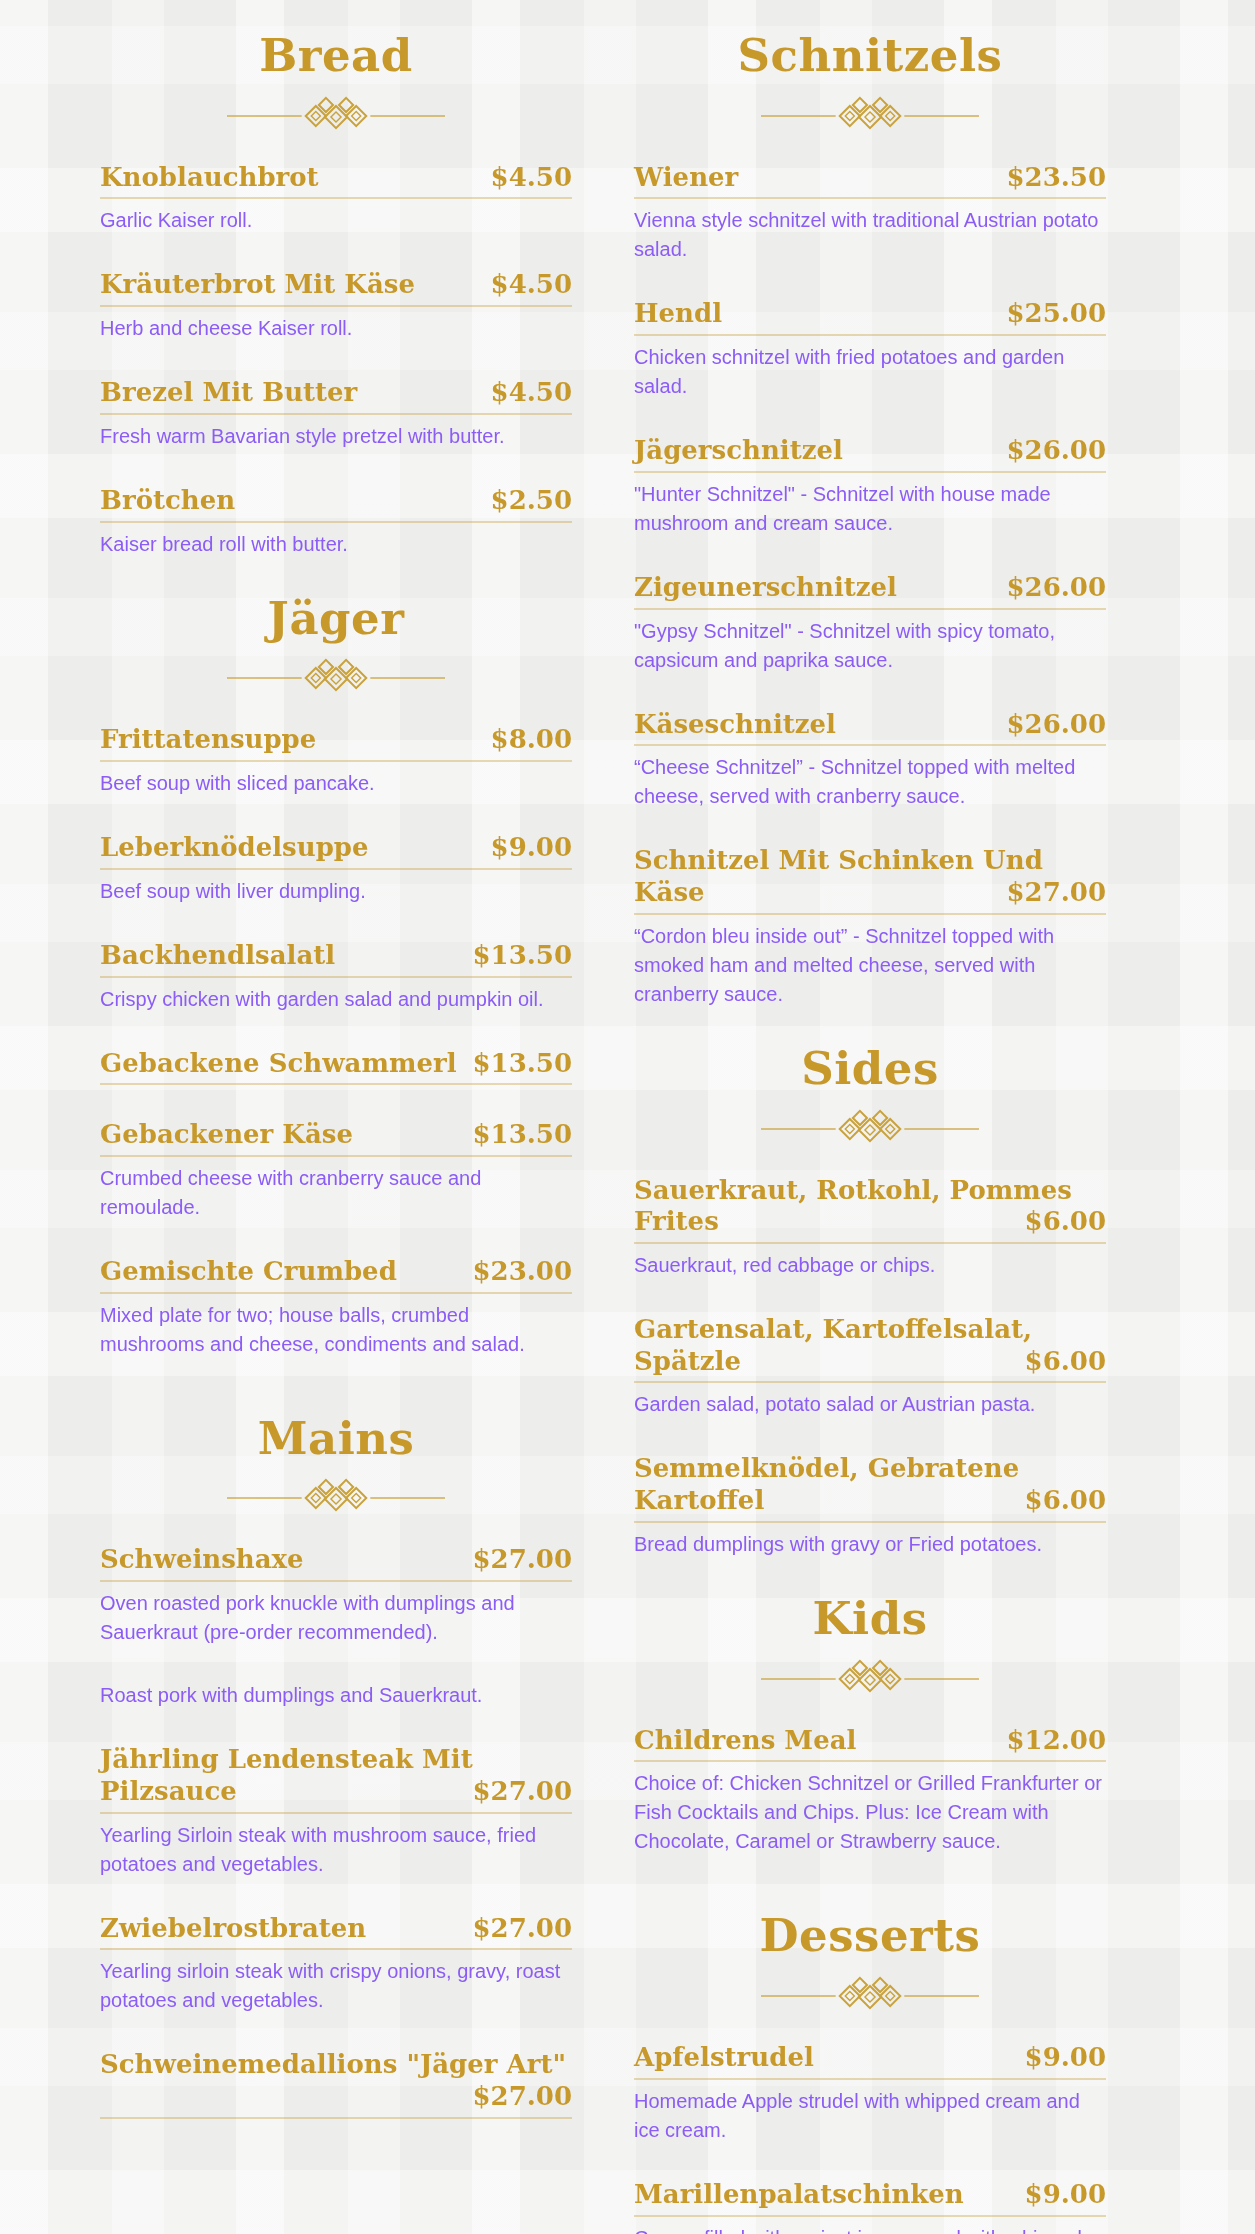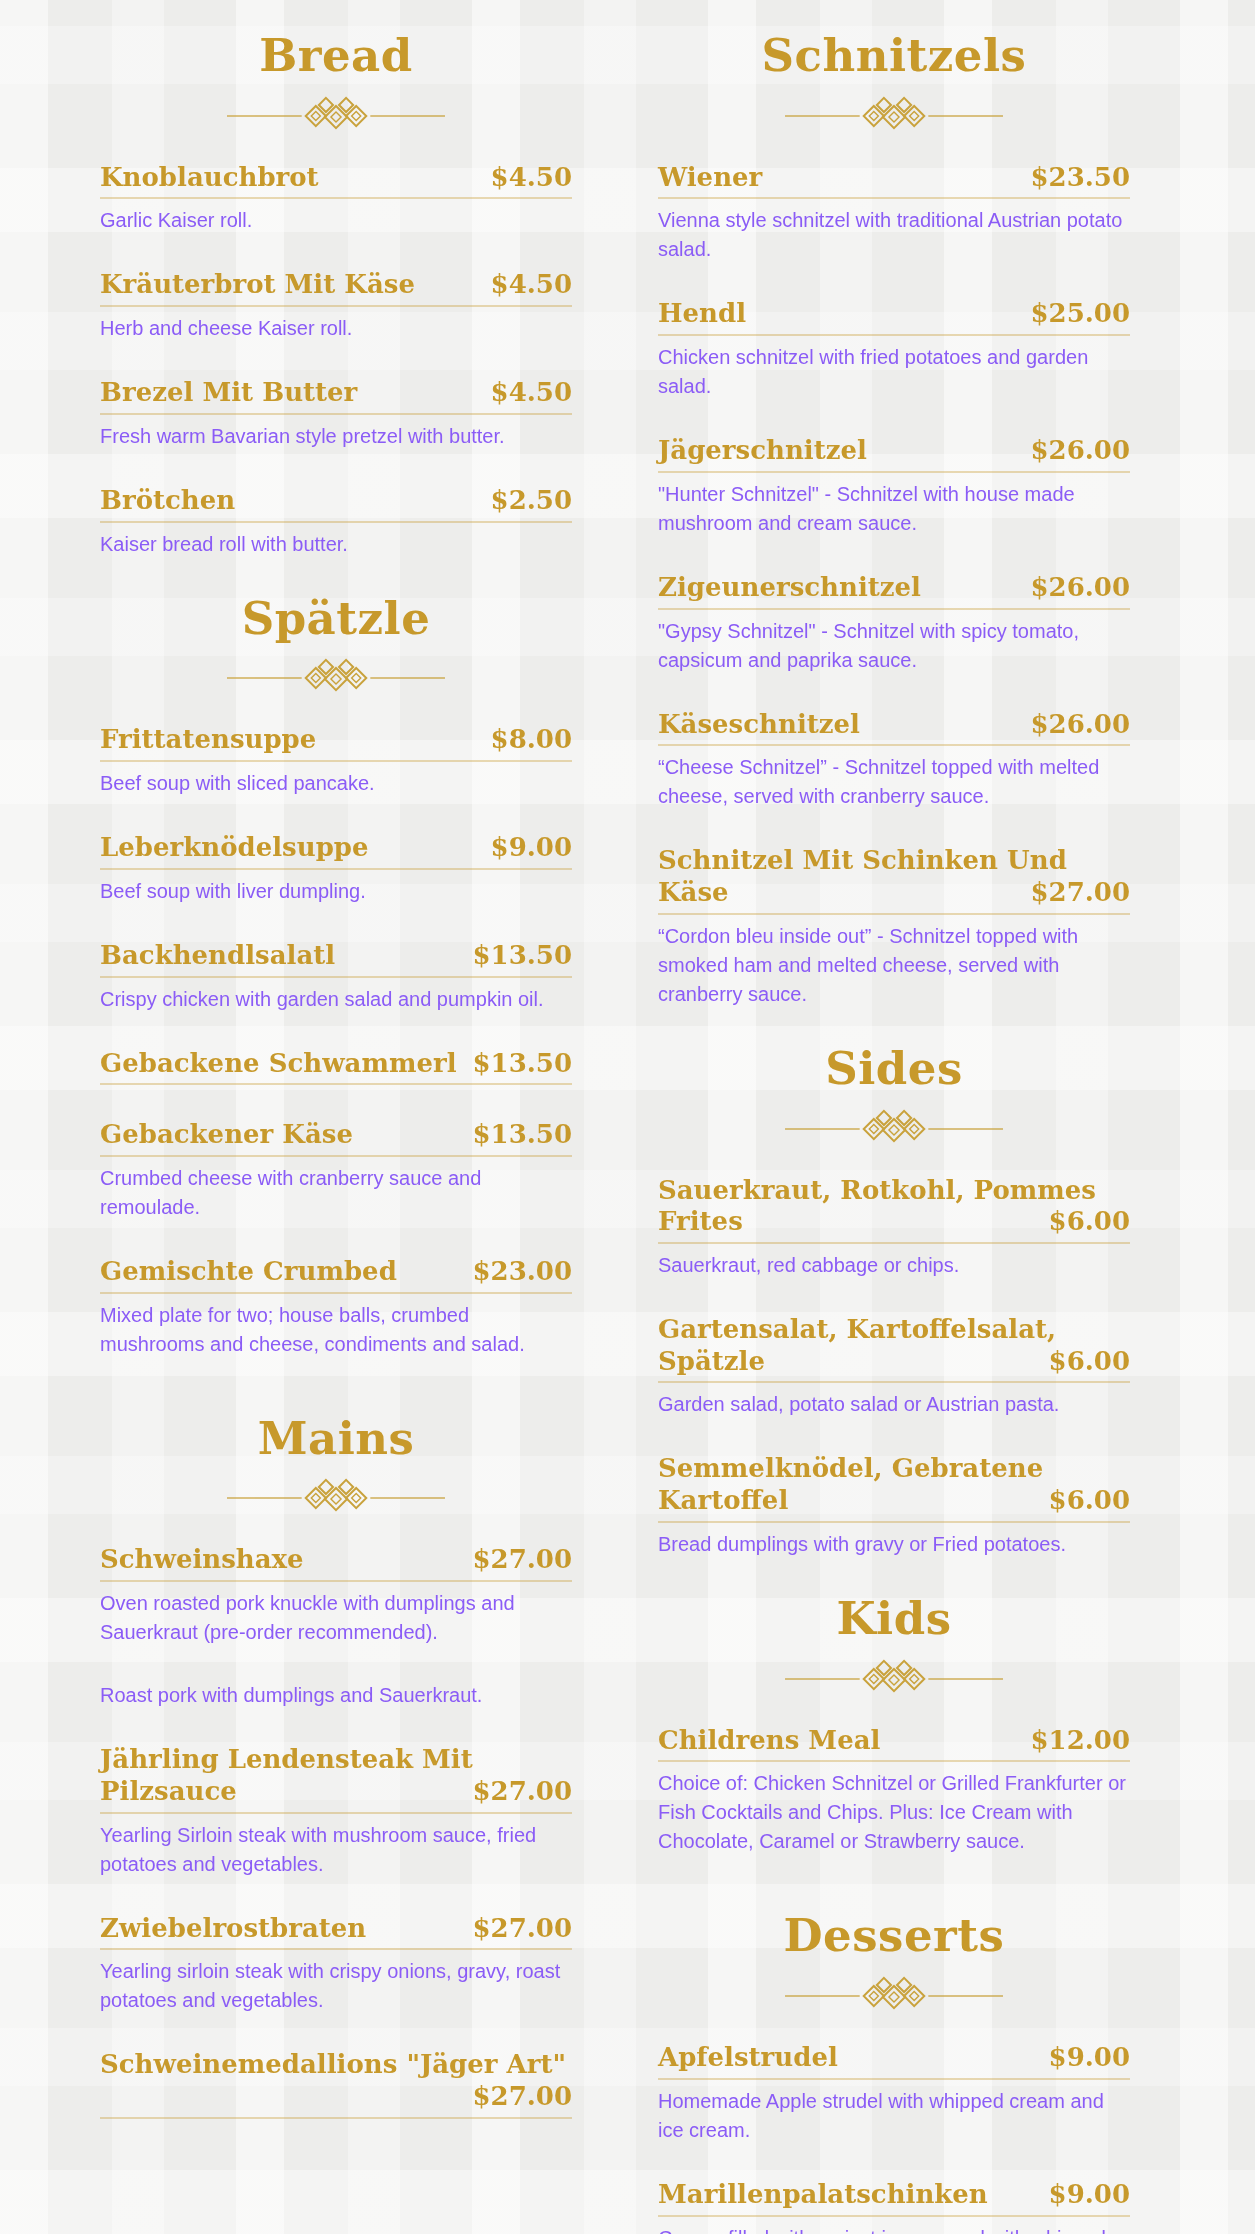--- a/index.html
+++ b/index.html
@@ -17,21 +17,21 @@
         rgba(255,255,255,.35) 112px, rgba(255,255,255,.35) 164px,
         rgba(255,255,255,0)   164px, rgba(255,255,255,0)   236px),
       repeating-linear-gradient(0deg,
         rgba(255,255,255,.40) 0px,  rgba(255,255,255,.40) 64px,
         rgba(255,255,255,0)   64px, rgba(255,255,255,0)   148px,
         rgba(255,255,255,.30) 148px, rgba(255,255,255,.30) 206px,
         rgba(255,255,255,0)   206px, rgba(255,255,255,0)   286px);
   }
   .menu-page {
     display: flex;
-    gap: 86px;
+    gap: 62px;
     padding: 30px 85px 0 100px;
     width: 100%;
     height: 100%;
   }
   .col { width: 472px; flex: 0 0 472px; }
 
   .section { margin-top: 26px; }
   .section:first-child { margin-top: 0; }
   .section--spaced { margin-top: 54px; }
 
@@ -133,21 +133,21 @@
       <div class="item">
         <div class="item-head">
           <span>Brötchen</span>
           <span class="item-price">$2.50</span>
         </div>
         <p class="item-desc">Kaiser bread roll with butter.</p>
       </div>
     </div>
 
     <div class="section">
-      <h2 class="section-title">Spätzle</h2>
+      <h2 class="section-title">Jäger</h2>
       <svg class="ornament" viewBox="0 0 220 36">
           <use href="#orn"></use>
         </svg>
 
       <div class="item">
         <div class="item-head">
           <span>Frittatensuppe</span>
           <span class="item-price">$8.00</span>
         </div>
         <p class="item-desc">Beef soup with sliced pancake.</p>

